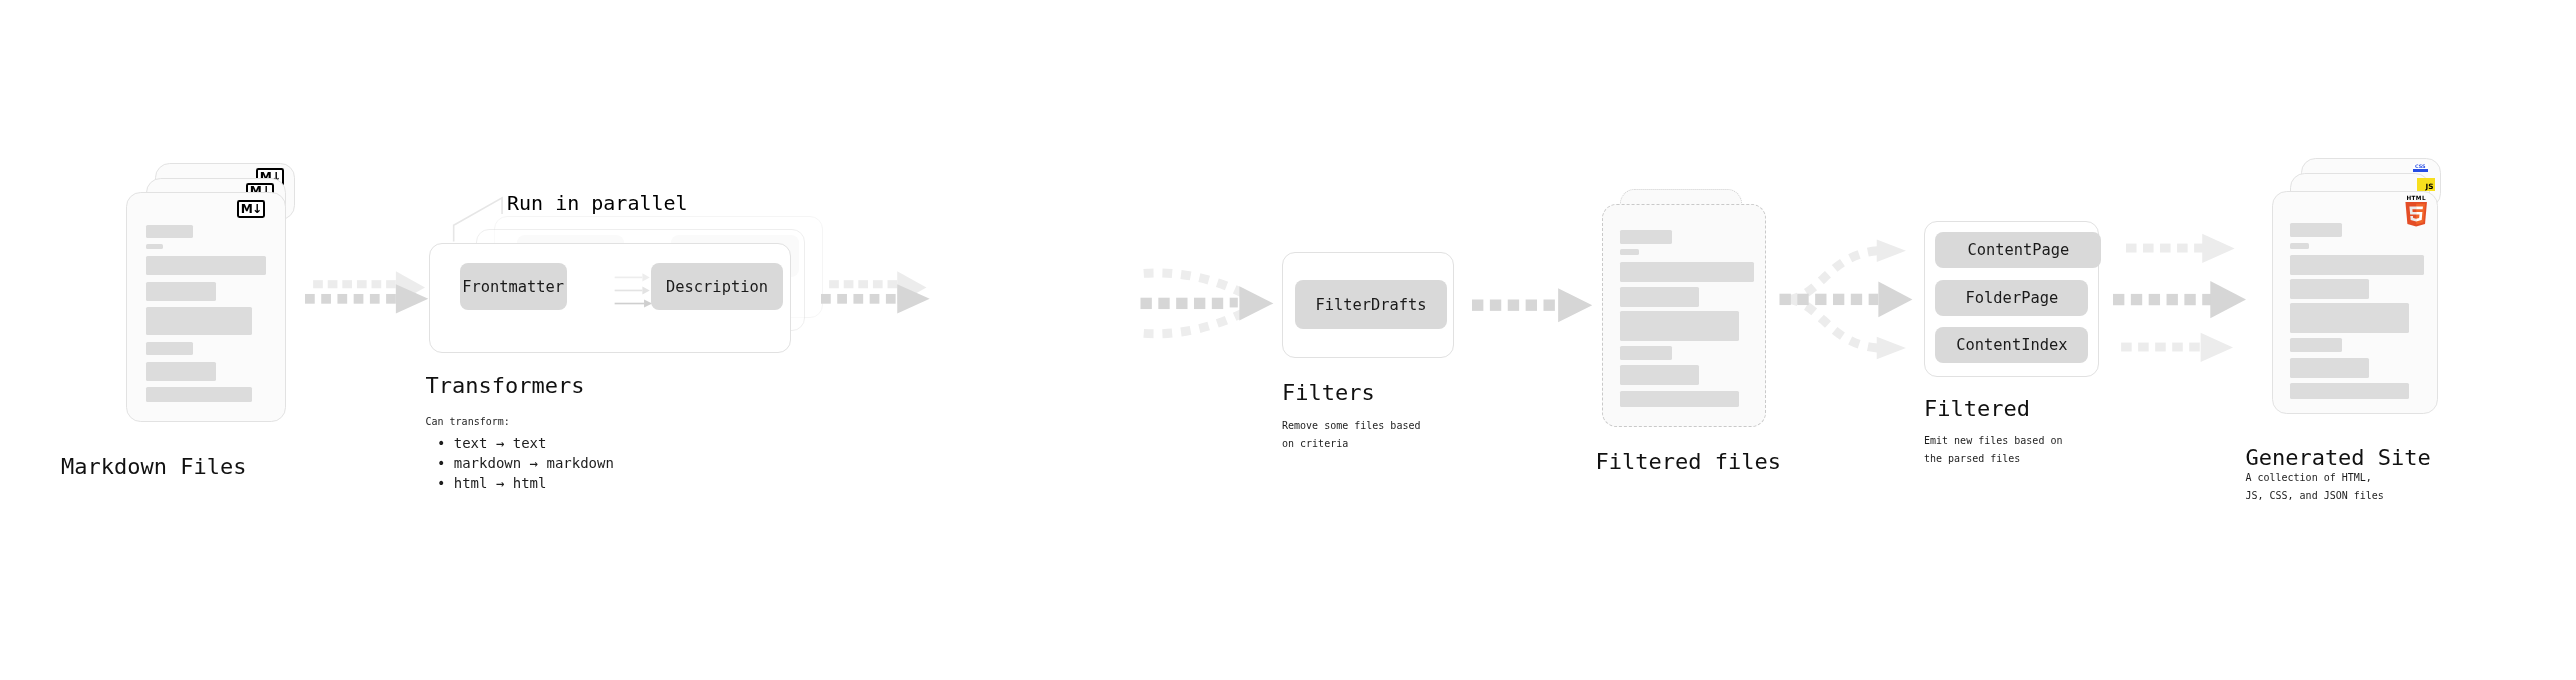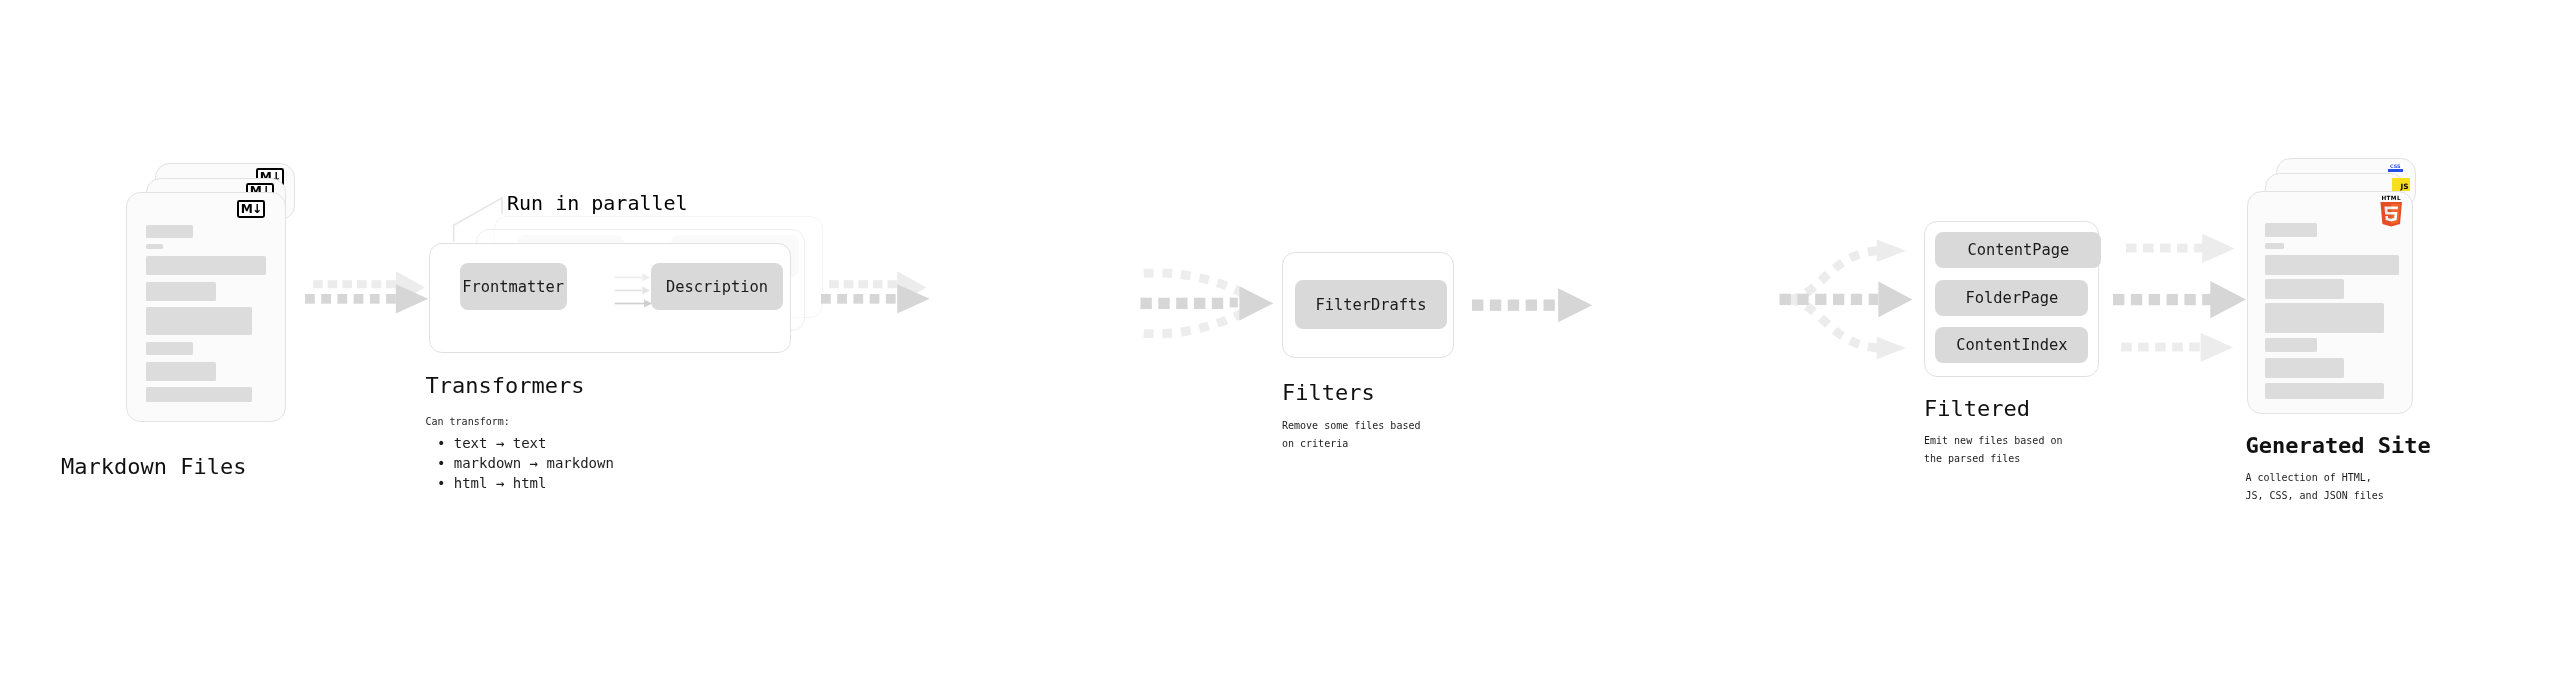--- a/index.html
+++ b/index.html
@@ -285,20 +285,35 @@
     <g fill="#d6d6d6">
       <rect x="0" y="14" width="14" height="14"></rect>
         <rect x="22" y="14" width="14" height="14"></rect>
       <rect x="44" y="14" width="14" height="14"></rect>
         <rect x="66" y="14" width="14" height="14"></rect>
       <rect x="88" y="14" width="14" height="14"></rect>
       <polygon points="106,0 148,21 106,42"></polygon>
     </g>
   </svg>
 
+  <div class="node" style="left:1602px; top:189px;">
+    <div class="doc-stack" style="width:179px; height:244px;">
+      <div class="doc-card dotted-top" style="left:18px; top:0px; width:122px; height:32.5px;"></div>
+      <div class="doc-card dashed" style="left:0px; top:14.6px; width:164px; height:223px;"></div>
+      <div class="skel" style="left:18px; top:41px; width:52px; height:14px;"></div>
+      <div class="skel" style="left:18px; top:60px; width:18.7px; height:5.7px;"></div>
+      <div class="skel" style="left:18px; top:73px; width:134px; height:19.5px;"></div>
+      <div class="skel" style="left:18px; top:98px; width:79px; height:19.5px;"></div>
+      <div class="skel" style="left:18px; top:122px; width:119px; height:30px;"></div>
+      <div class="skel" style="left:18px; top:157px; width:52px; height:14px;"></div>
+      <div class="skel" style="left:18px; top:176px; width:79px; height:19.5px;"></div>
+      <div class="skel" style="left:18px; top:202px; width:119px; height:16.3px;"></div>
+    </div>
+    <div class="title" style="left:-6.5px; top:260px;">Filtered files</div>
+  </div>
 
   <svg class="node" style="left:1773px; top:236px;" width="154" height="130" viewBox="0 0 190 160">
     <path d="M20 78 C 60 72, 70 22, 130 18" fill="none" stroke="#ececec" stroke-width="11" stroke-dasharray="12 11"></path>
     <path d="M20 78 C 60 84, 70 134, 130 138" fill="none" stroke="#ececec" stroke-width="11" stroke-dasharray="12 11"></path>
     <g fill="#ececec">
       <polygon points="128,4 164,18 128,32"></polygon>
       <polygon points="128,124 164,138 128,152"></polygon>
     </g>
     <g fill="#d6d6d6">
       <rect x="8" y="71" width="14" height="14"></rect>
@@ -349,21 +364,21 @@
       <rect x="10" y="140" width="13" height="11"></rect>
         <rect x="31" y="140" width="13" height="11"></rect>
       <rect x="52" y="140" width="13" height="11"></rect>
         <rect x="73" y="140" width="13" height="11"></rect>
       <rect x="94" y="140" width="13" height="11"></rect>
       <polygon points="108,128 148,146 108,164"></polygon>
     </g>
   </svg>
 
   <div class="node" style="left:2247px; top:158px;">
-    <div class="doc-stack" style="width:187px; height:276px;">
+    <div class="doc-stack" style="width:187px; height:276px;margin-left:25px;">
       <div class="doc-card" style="left:29px; top:0px; width:140px; height:50px;"></div>
       <div class="css-badge" style="left:141px; top:5.7px;">CSS</div>
 
       <div class="doc-card" style="left:18px; top:14.6px; width:140px; height:50px;"></div>
       <div class="js-badge" style="left:145px; top:19.5px;">JS</div>
 
       <div class="doc-card" style="left:0px; top:32.5px; width:166px; height:223px;"></div>
 
       <div class="html5-badge" style="left:132px; top:37px;">
         <div class="h5-word">HTML</div>
@@ -379,19 +394,19 @@
 
       <div class="skel" style="left:18px; top:65px; width:52px; height:14px;"></div>
       <div class="skel" style="left:18px; top:85px; width:18.7px; height:5.7px;"></div>
       <div class="skel" style="left:18px; top:97px; width:134px; height:19.5px;"></div>
       <div class="skel" style="left:18px; top:121px; width:79px; height:19.5px;"></div>
       <div class="skel" style="left:18px; top:145px; width:119px; height:30px;"></div>
       <div class="skel" style="left:18px; top:180px; width:52px; height:14px;"></div>
       <div class="skel" style="left:18px; top:200px; width:79px; height:19.5px;"></div>
       <div class="skel" style="left:18px; top:225px; width:119px; height:16.3px;"></div>
     </div>
-    <div class="title" style="left:-1.6px; top:275px;font-weight:bold;">Generated Site</div>
+    <div class="title" style="left:-1.6px; top:287px;">Generated Site</div>
     <div class="subtitle" style="left:-1.6px; top:310px;">A collection of HTML,</div>
     <div class="subtitle" style="left:-1.6px; top:328px;">JS, CSS, and JSON files</div>
   </div>
 
 </div>
 
 
 </body></html>

